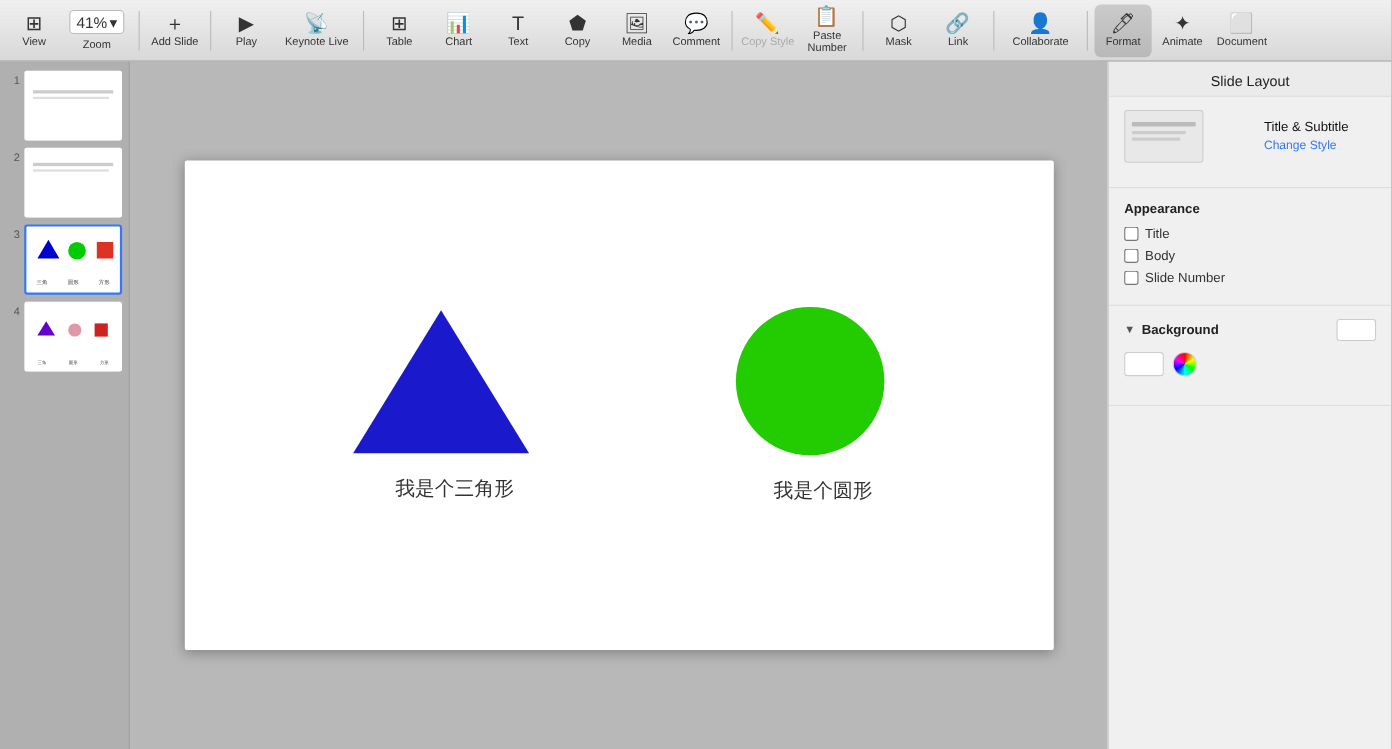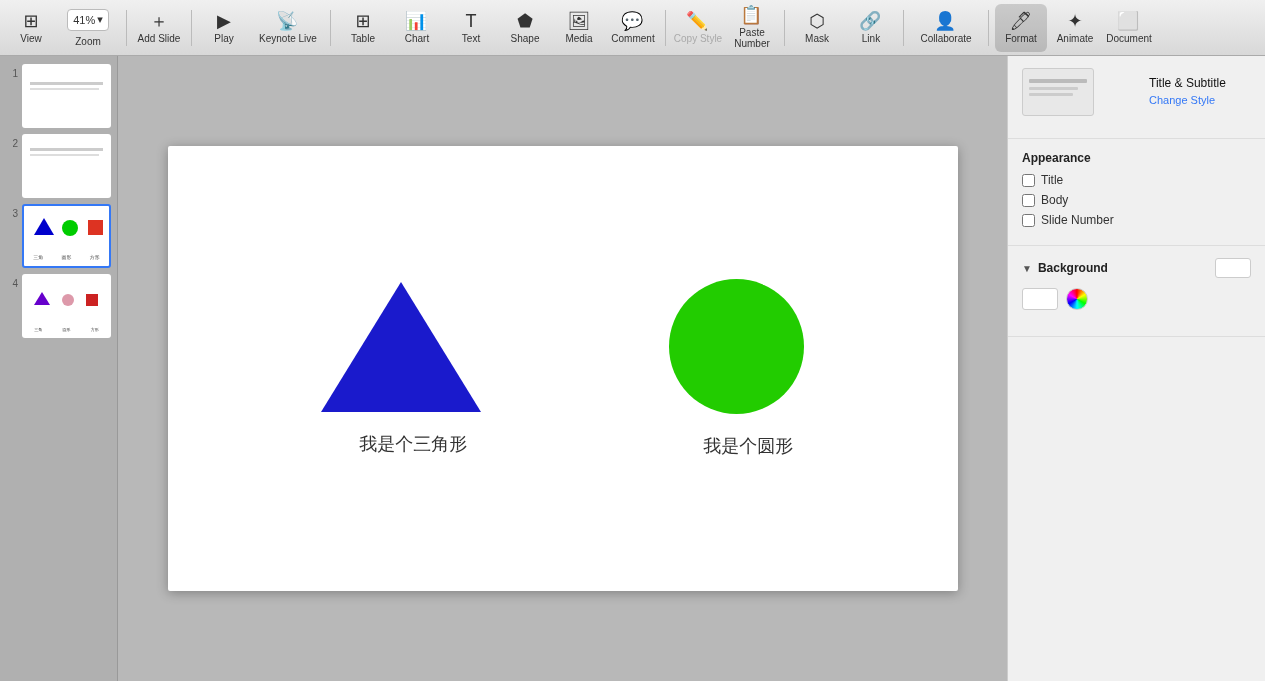--- a/index.html
+++ b/index.html
@@ -39,21 +39,21 @@
     }
     .toolbar-btn .icon { font-size: 18px; line-height: 1; }
     .tb-view { width: 46px; }
     .zoom-display {
       display: flex;
       align-items: center;
       border: 1px solid #bbb;
       border-radius: 4px;
       background: white;
       padding: 2px 5px;
-      font-size: 11px;
+      font-size: 14px;
       height: 22px;
       margin-bottom: 2px;
       gap: 2px;
     }
 
     
     .main-area {
       display: flex;
       flex: 1;
       overflow: hidden;
@@ -409,21 +409,21 @@
     <span>Chart</span>
   </button>
 
   <button class="toolbar-btn">
     <span class="icon">T</span>
     <span>Text</span>
   </button>
 
   <button class="toolbar-btn">
     <span class="icon">⬟</span>
-    <span>Shape</span>
+    <span>Copy</span>
   </button>
 
   <button class="toolbar-btn">
     <span class="icon">🖼</span>
     <span>Media</span>
   </button>
 
   <button class="toolbar-btn">
     <span class="icon">💬</span>
     <span>Comment</span>
@@ -548,20 +548,21 @@
         <div class="circle-shape"></div>
         <span class="shape-label">我是个圆形</span>
       </div>
 
 
     </div>
   </div>
 
   <div class="right-panel">
 
+    <div style="text-align:center; padding: 10px 14px 6px 14px; font-size: 13px; font-weight: 500; color: #222; border-bottom: 1px solid #ddd; background: #ebebeb;">Slide Layout</div>
 
     <div class="panel-section">
       <div class="layout-preview">
         <div class="layout-thumb">
           <div class="layout-thumb-title"></div>
           <div class="layout-thumb-sub"></div>
           <div class="layout-thumb-sub2"></div>
         </div>
         <div class="layout-info">
           <div class="layout-name">Title &amp; Subtitle</div>

